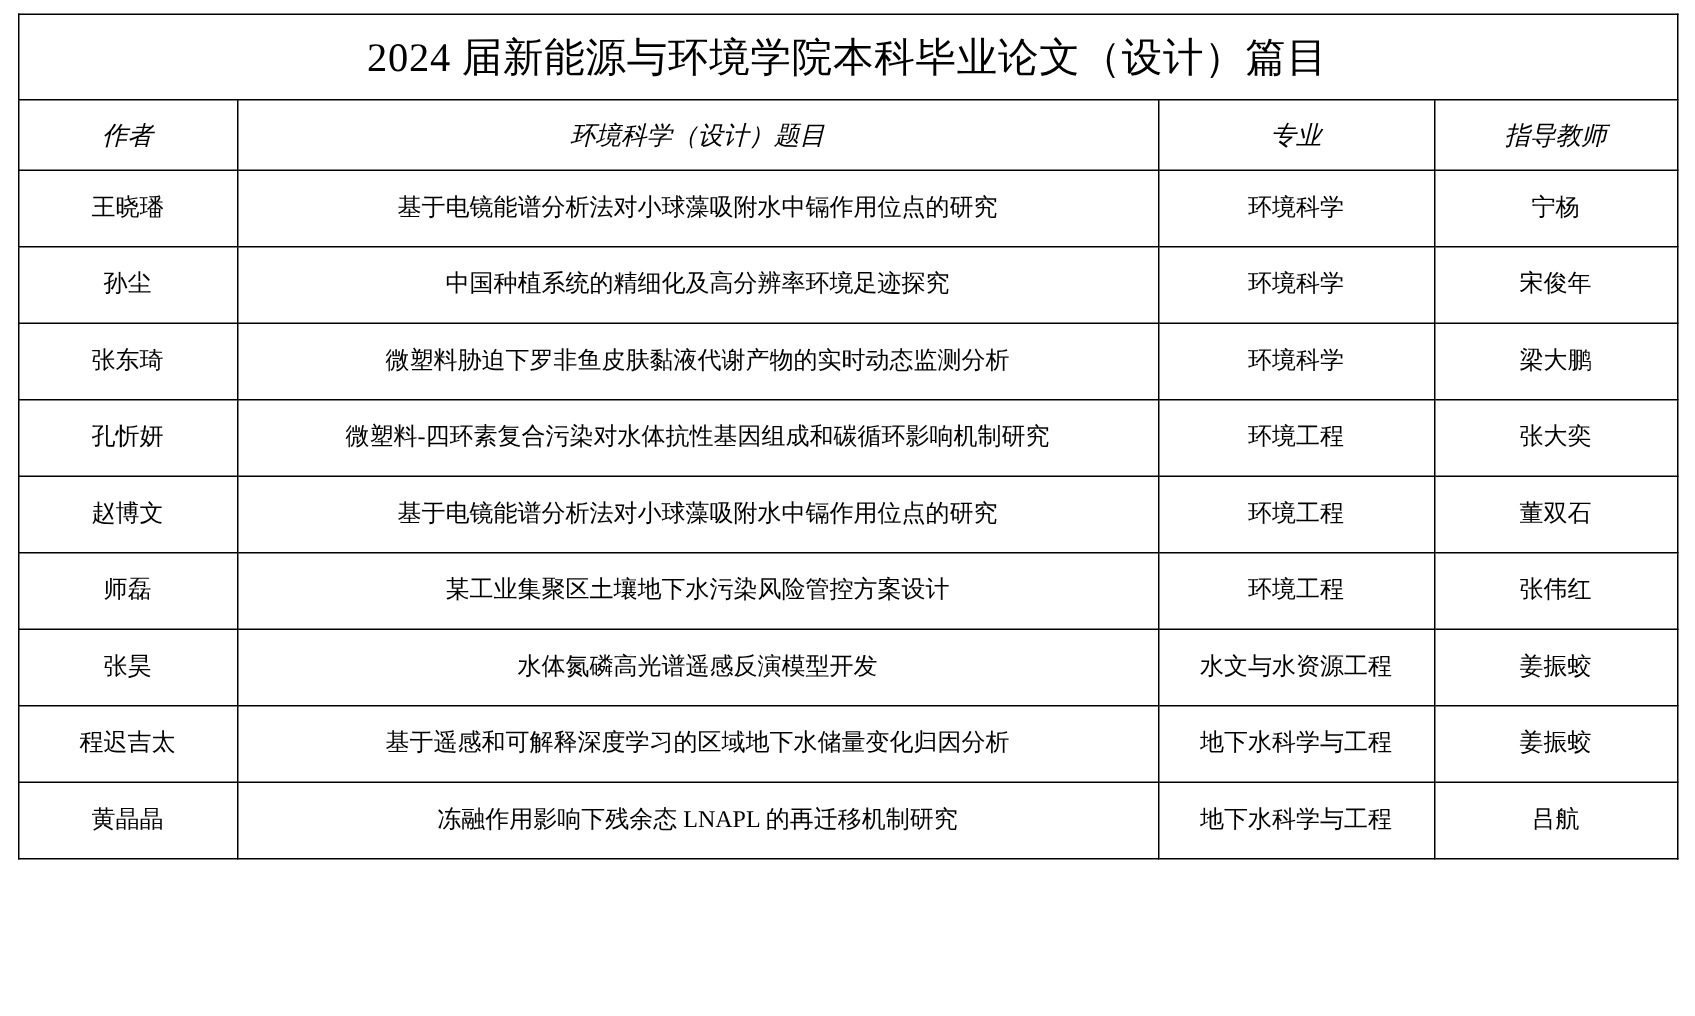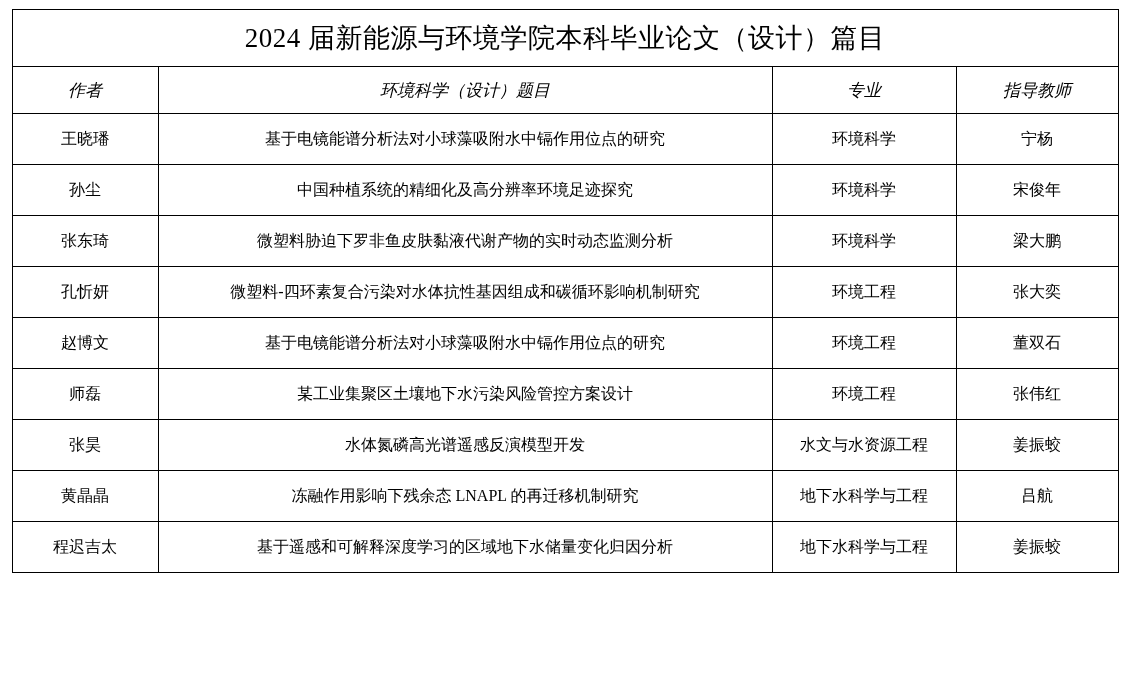--- a/index.html
+++ b/index.html
@@ -115,26 +115,26 @@
         <td class="body-cell">环境工程</td>
         <td class="body-cell">张伟红</td>
       </tr>
       <tr>
         <td class="body-cell">张昊</td>
         <td class="body-cell">水体氮磷高光谱遥感反演模型开发</td>
         <td class="body-cell">水文与水资源工程</td>
         <td class="body-cell">姜振蛟</td>
       </tr>
       <tr>
+        <td class="body-cell">程迟吉太</td>
+        <td class="body-cell">基于遥感和可解释深度学习的区域地下水储量变化归因分析</td>
+        <td class="body-cell">地下水科学与工程</td>
+        <td class="body-cell">姜振蛟</td>
+      </tr>
+      <tr>
         <td class="body-cell">黄晶晶</td>
         <td class="body-cell">冻融作用影响下残余态 LNAPL 的再迁移机制研究</td>
         <td class="body-cell">地下水科学与工程</td>
         <td class="body-cell">吕航</td>
-      </tr>
-      <tr>
-        <td class="body-cell">程迟吉太</td>
-        <td class="body-cell">基于遥感和可解释深度学习的区域地下水储量变化归因分析</td>
-        <td class="body-cell">地下水科学与工程</td>
-        <td class="body-cell">姜振蛟</td>
       </tr>
     </tbody>
   </table>
 </div>
 
 </body></html>

